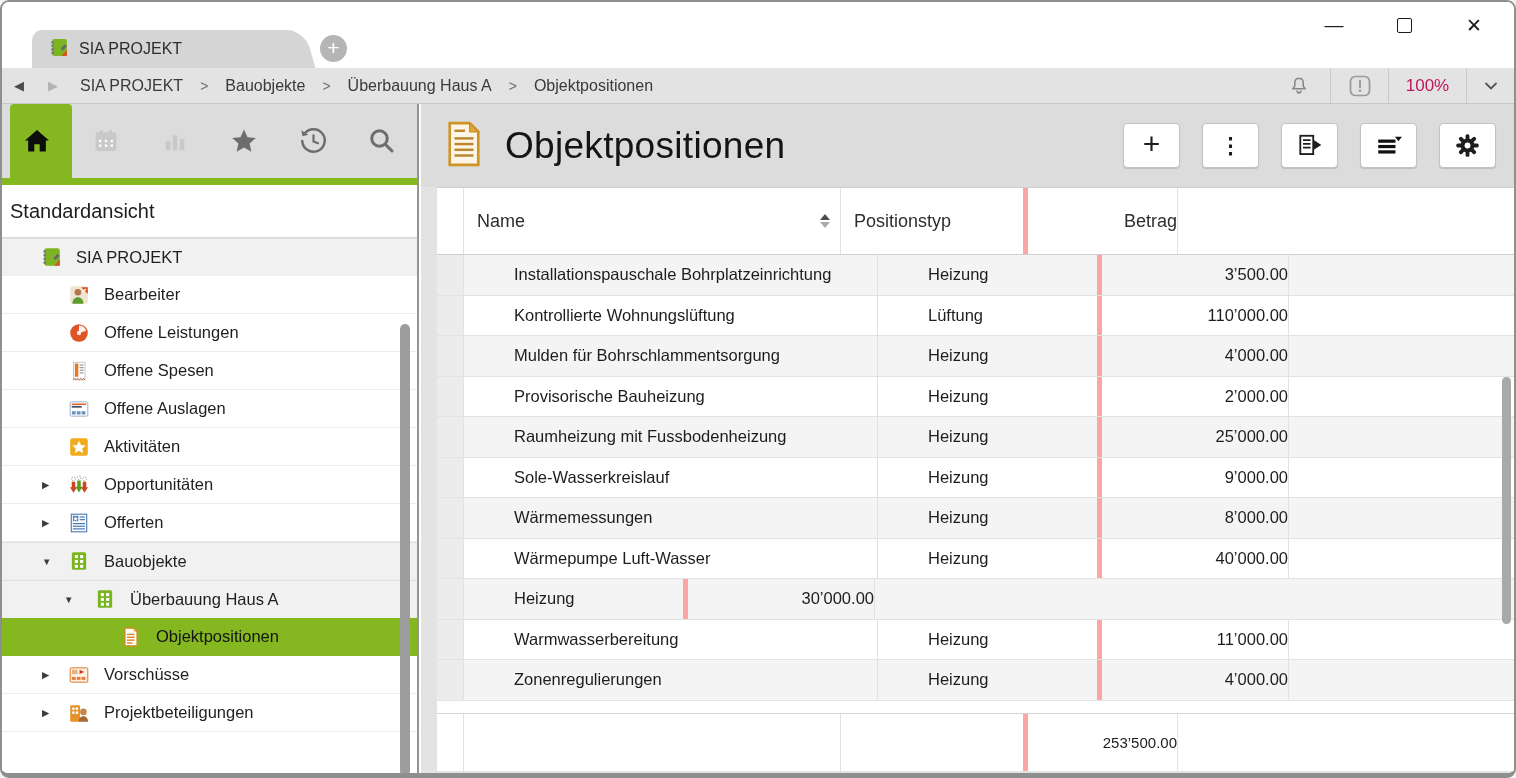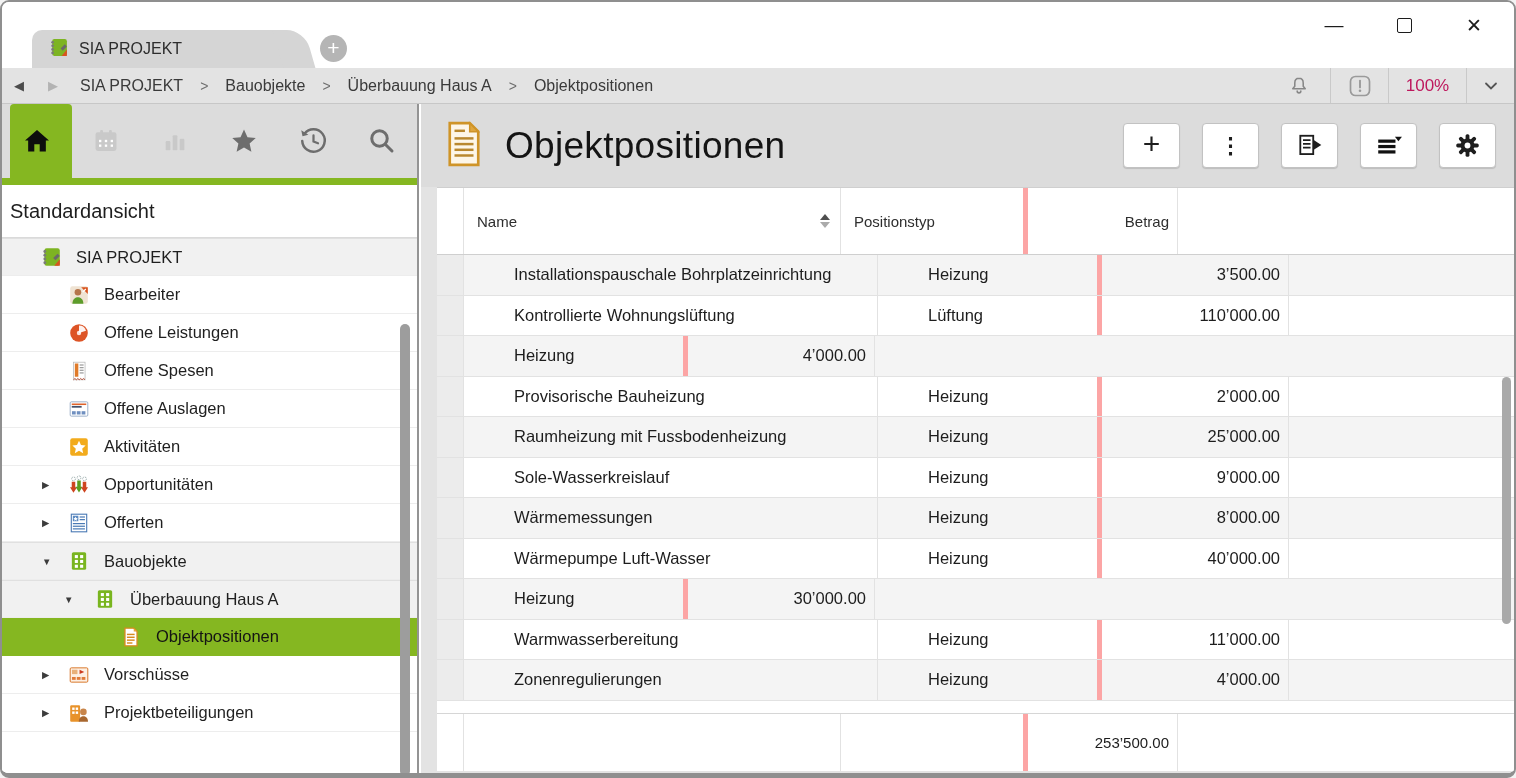--- a/index.html
+++ b/index.html
@@ -71,24 +71,24 @@
             font-size:26px; color:#1e1e1e; }
   .tb-btn .glyph-plus { font-size:30px; font-weight:400; margin-top:-3px; }
   .tb-btn .glyph-kebab { font-size:22px; font-weight:700; letter-spacing:0; }
   
   .table-wrap { position:absolute; top:83px; left:16px; right:0; bottom:0; }
   .trow { display:flex; align-items:stretch; }
   .c-gutter { flex:0 0 27px; border-right:1px solid #e2e2e2; }
   .c-name   { flex:0 0 377px; border-right:1px solid #e2e2e2; display:flex; align-items:center; padding-left:13px; }
   .c-type   { flex:0 0 187px; border-right:5px solid #fca5a5; display:flex; align-items:center; padding-left:13px; }
   .c-amt    { flex:0 0 150px; border-right:1px solid #e2e2e2; display:flex; align-items:center;
-              justify-content:flex-end; padding-right:8px; }
+              justify-content:flex-end; padding-right:0; }
   .c-fill   { flex:1 1 auto; }
   .thead { height:68px; background:#fff; border-top:1px solid #cfcfcf; border-bottom:1px solid #cfcfcf;
-           font-size:15px; color:#2e2e2e; }
+           font-size:18px; color:#2e2e2e; }
   .thead .c-gutter { background:#fff; }
   .sort { margin-left:auto; margin-right:10px; display:flex; flex-direction:column; gap:2px; }
   .sort .up { width:0; height:0; border-left:5px solid transparent; border-right:5px solid transparent;
               border-bottom:6px solid #4f4f4f; }
   .sort .dn { width:0; height:0; border-left:5px solid transparent; border-right:5px solid transparent;
               border-top:6px solid #ababab; }
   .drow { height:40.5px; background:#fff; border-bottom:1px solid #e2e2e2; font-size:16.5px; color:#1d1d1d;gap:37px; }
   .drow.alt { background:#f4f4f4; }
   .drow .c-gutter { background:#ececec; }
   .tgap { height:13px; background:#fff; border-bottom:1px solid #d6d6d6; }
@@ -514,20 +514,21 @@
       </div>
       <div class="trow drow">
         <div class="c-gutter"></div>
         <div class="c-name">Kontrollierte Wohnungslüftung</div>
         <div class="c-type">Lüftung</div>
         <div class="c-amt">110’000.00</div>
         <div class="c-fill"></div>
       </div>
       <div class="trow drow alt">
         <div class="c-gutter"></div>
+        <div class="c-name">Mulden für Bohrschlammentsorgung</div>
         <div class="c-type">Heizung</div>
         <div class="c-amt">4’000.00</div>
         <div class="c-fill"></div>
       </div>
       <div class="trow drow">
         <div class="c-gutter"></div>
         <div class="c-name">Provisorische Bauheizung</div>
         <div class="c-type">Heizung</div>
         <div class="c-amt">2’000.00</div>
         <div class="c-fill"></div>

